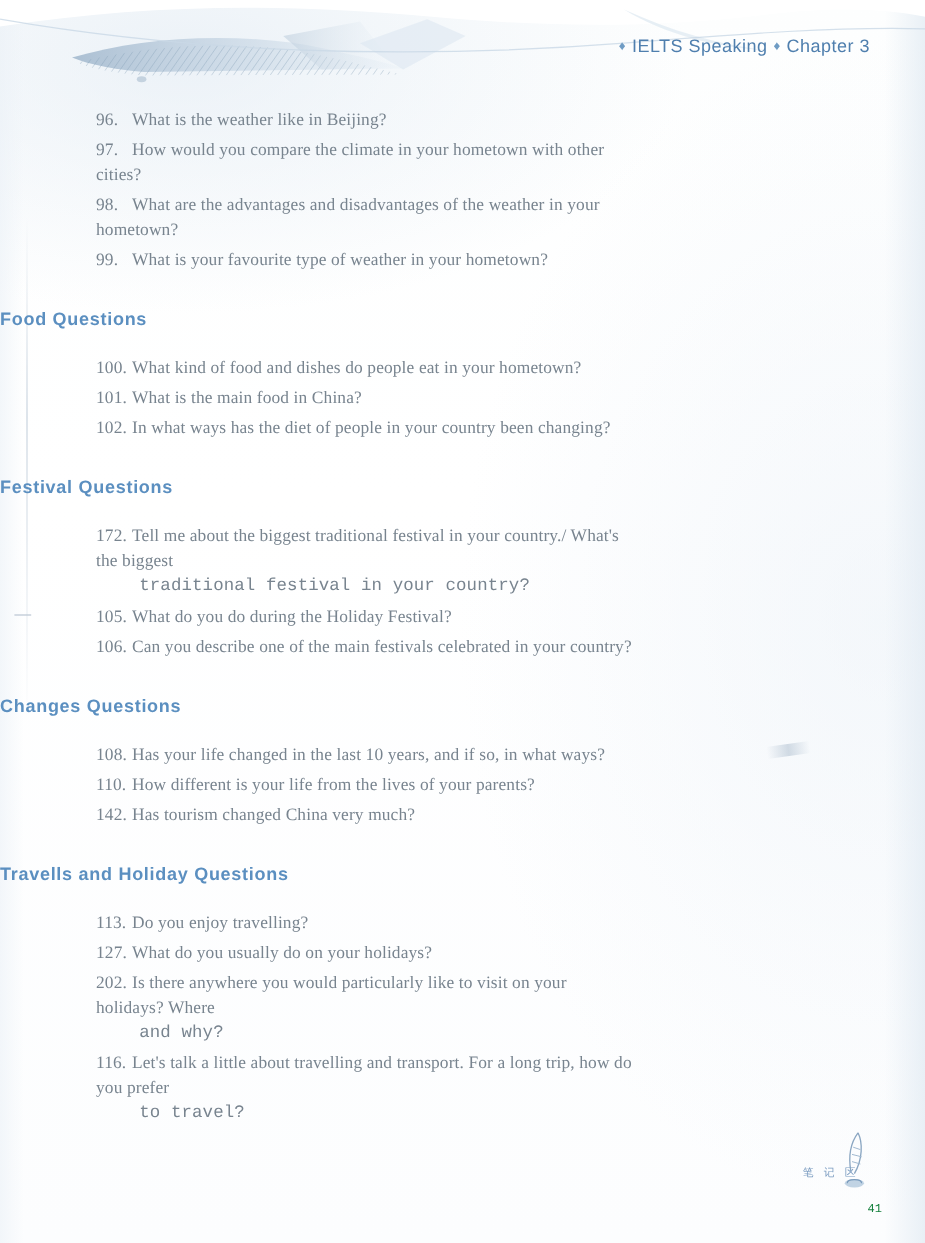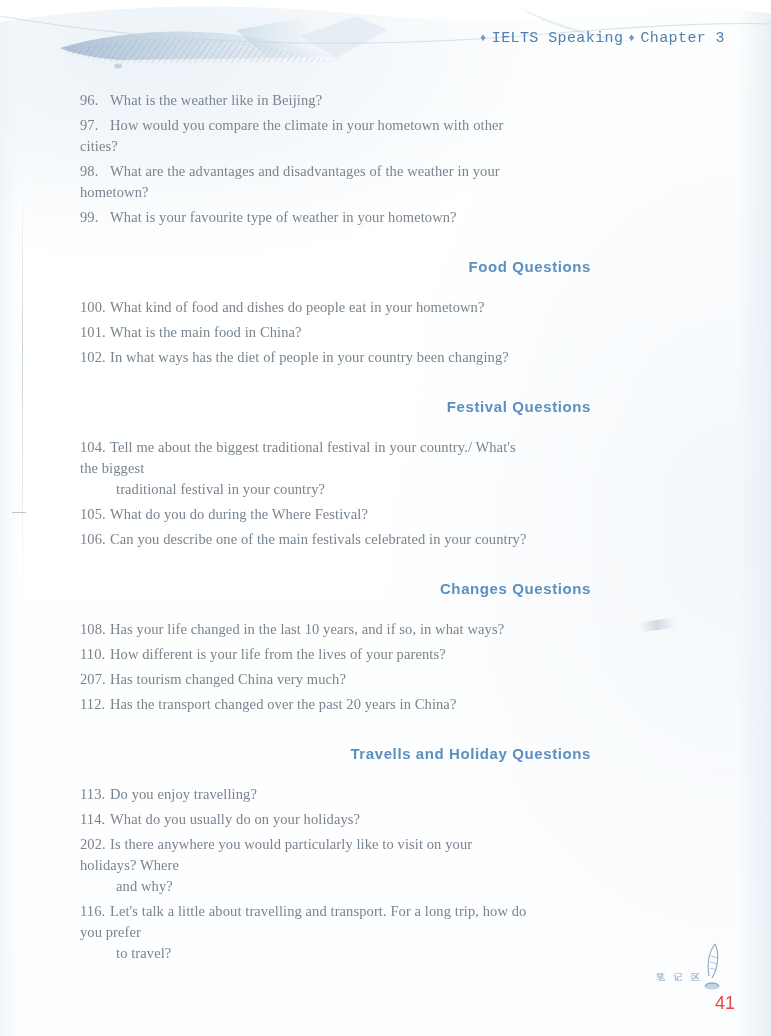--- a/index.html
+++ b/index.html
@@ -33,21 +33,21 @@
     top: 0;
     width: 771px;
     height: 90px;
     pointer-events: none;
   }
 
   .header-label {
     position: absolute;
     right: 46px;
     top: 30px;
-    font-family: Liberation Mono, monospace;
+    font-family: Liberation Sans, sans-serif;
     font-size: 15px;
     color: #4f7fae;
     letter-spacing: 0.4px;
     white-space: nowrap;
   }
   .header-label .dot {
     color: #6f9cc4;
     font-size: 11px;
     vertical-align: middle;
     margin: 0 5px;
@@ -70,62 +70,63 @@
     padding-right: 120px;
     letter-spacing: 0.1px;
   }
   .qline .num {
     display: inline-block;
     min-width: 30px;
   }
   .qline .cont {
     display: block;
     padding-left: 36px;
+    font-family: Liberation Mono, monospace;
   }
 
   .section-title {
-    text-align: right;
+    text-align: left;
     font-family: "Liberation Sans", sans-serif;
     font-size: 15px;
     color: #5b8fc0;
     letter-spacing: 0.6px;
     margin: 30px 0 22px 0;
     padding-right: 60px;
   }
 
   .group {
     margin-bottom: 2px;
   }
   .group.first { margin-top: 6px; }
 
   
   .note-mark {
     position: absolute;
-    right: 68px;
+    right: 55px;
     bottom: 52px;
     font-family: "Liberation Sans", sans-serif;
     font-size: 9px;
     color: #7b9cc0;
     letter-spacing: 3px;
   }
   .feather {
     position: absolute;
     right: 46px;
     bottom: 44px;
     width: 26px;
     height: 50px;
     pointer-events: none;
   }
   .page-number {
     position: absolute;
     right: 36px;
     bottom: 22px;
-    font-family: Liberation Sans, sans-serif;
-    font-size: 18px;
-    color: #ef4444;
+    font-family: Liberation Mono, monospace;
+    font-size: 10px;
+    color: #15803d;
   }
 
   
   .edge-right {
     position: absolute;
     right: 0;
     top: 0;
     width: 34px;
     height: 1036px;
     background: linear-gradient(90deg, rgba(255,255,255,0) 0%, rgba(226,235,243,0.75) 100%);
@@ -220,37 +221,36 @@
 
   <h2 class="section-title">Food Questions</h2>
   <div class="group">
     <p class="qline"><span class="num">100.</span><span>What kind of food and dishes do people eat in your hometown?</span></p>
     <p class="qline"><span class="num">101.</span><span>What is the main food in China?</span></p>
     <p class="qline"><span class="num">102.</span><span>In what ways has the diet of people in your country been changing?</span></p>
   </div>
 
   <h2 class="section-title">Festival Questions</h2>
   <div class="group">
-    <p class="qline"><span class="num">104.</span><span>Tell me about the biggest traditional festival in your country./ What's the biggest</span><span class="cont">traditional festival in your country?</span></p>
-    <p class="qline"><span class="num">105.</span><span>What do you do during the Where Festival?</span></p>
+    <p class="qline"><span class="num">172.</span><span>Tell me about the biggest traditional festival in your country./ What's the biggest</span><span class="cont">traditional festival in your country?</span></p>
+    <p class="qline"><span class="num">105.</span><span>What do you do during the Holiday Festival?</span></p>
     <p class="qline"><span class="num">106.</span><span>Can you describe one of the main festivals celebrated in your country?</span></p>
   </div>
 
   <h2 class="section-title">Changes Questions</h2>
   <div class="group">
     <p class="qline"><span class="num">108.</span><span>Has your life changed in the last 10 years, and if so, in what ways?</span></p>
     <p class="qline"><span class="num">110.</span><span>How different is your life from the lives of your parents?</span></p>
-    <p class="qline"><span class="num">207.</span><span>Has tourism changed China very much?</span></p>
-    <p class="qline"><span class="num">112.</span><span>Has the transport changed over the past 20 years in China?</span></p>
+    <p class="qline"><span class="num">142.</span><span>Has tourism changed China very much?</span></p>
   </div>
 
   <h2 class="section-title">Travells and Holiday Questions</h2>
   <div class="group">
     <p class="qline"><span class="num">113.</span><span>Do you enjoy travelling?</span></p>
-    <p class="qline"><span class="num">114.</span><span>What do you usually do on your holidays?</span></p>
+    <p class="qline"><span class="num">127.</span><span>What do you usually do on your holidays?</span></p>
     <p class="qline"><span class="num">202.</span><span>Is there anywhere you would particularly like to visit on your holidays? Where</span><span class="cont">and why?</span></p>
     <p class="qline"><span class="num">116.</span><span>Let's talk a little about travelling and transport. For a long trip, how do you prefer</span><span class="cont">to travel?</span></p>
   </div>
 
 </div>
 
 <div class="note-mark">笔 记 区</div>
 
 <svg class="feather" viewBox="0 0 26 50">
   <path d="M16,2 C10,10 8,22 10,34" fill="none" stroke="#8aa6c2" stroke-width="1.1"></path>

